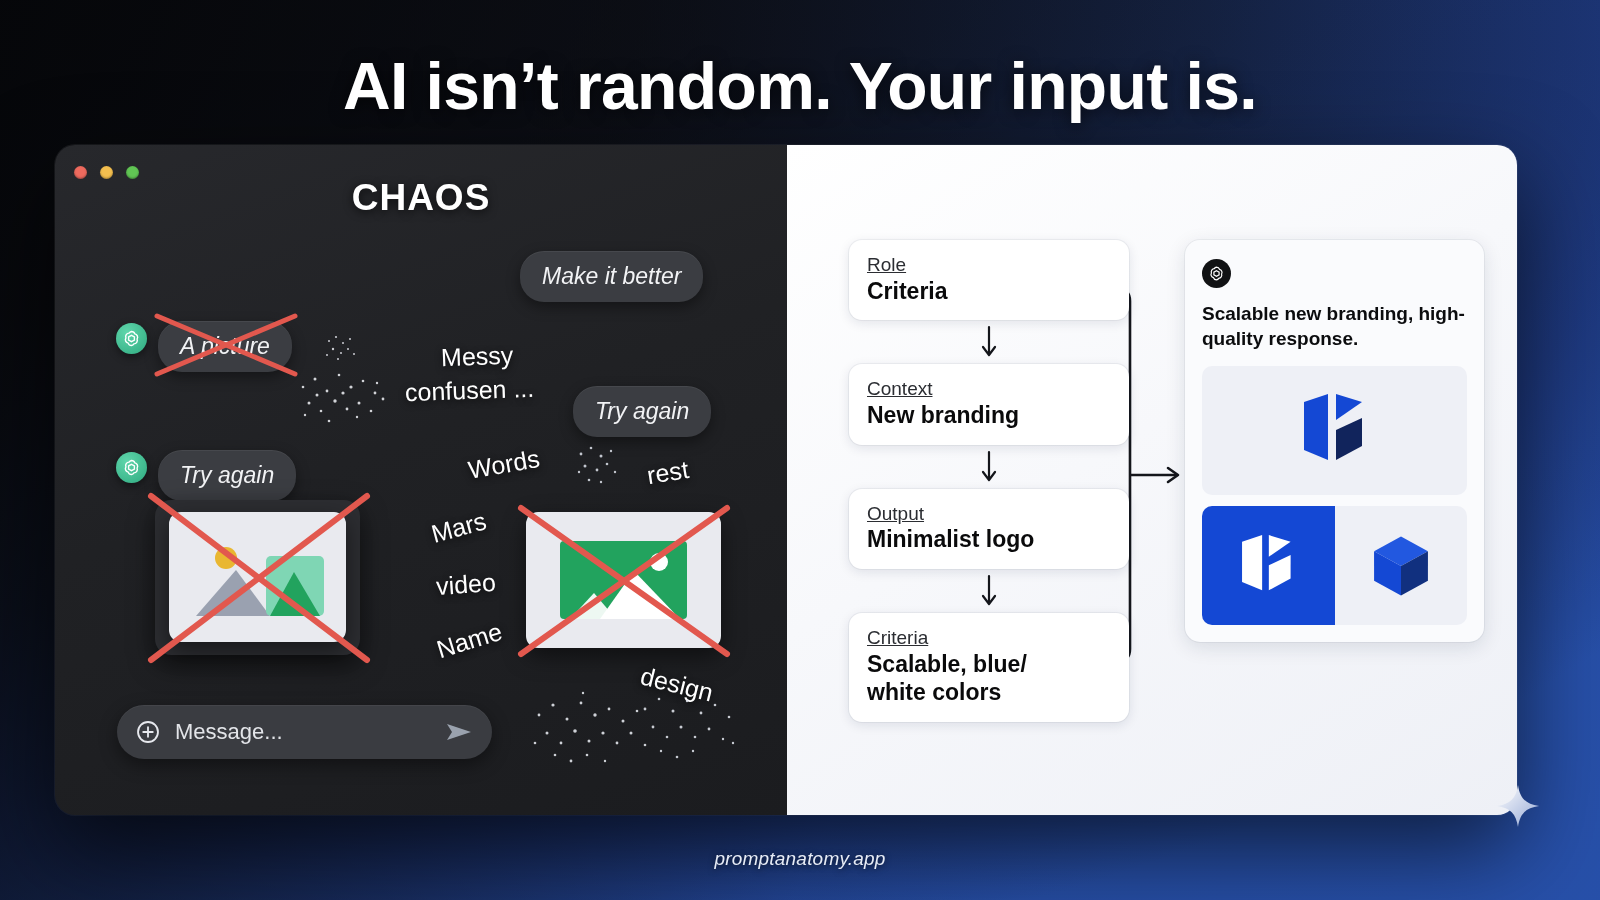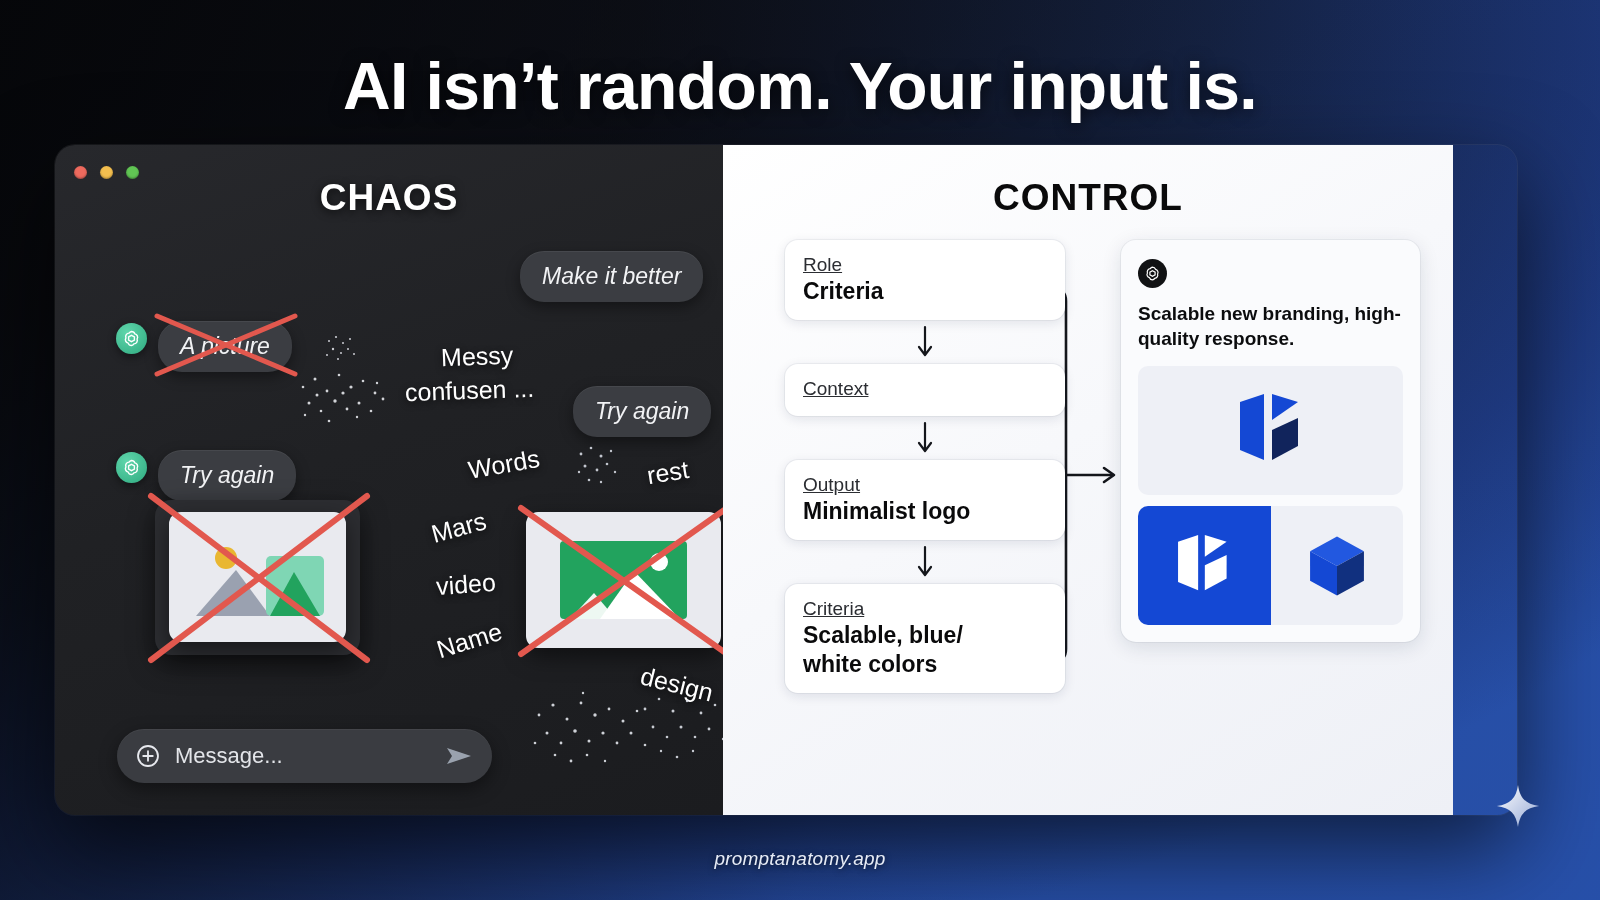--- a/index.html
+++ b/index.html
@@ -33,21 +33,21 @@
     position:absolute; left:55px; top:145px; width:1462px; height:670px;
     border-radius:20px; overflow:hidden; display:flex; z-index:4;
     box-shadow:0 34px 90px rgba(0,0,0,.62), 0 0 0 1px rgba(255,255,255,.07);
   }
   .sparkle{
     position:absolute; left:1495px; top:783px; width:46px; height:46px; z-index:6;
   }
 
   
   .chaos{
-    position:relative; width:668px; height:100%;
+    position:relative; width:732px; height:100%;
     background:linear-gradient(160deg,#27282c 0%,#202124 45%,#1b1c1f 100%);
     overflow:hidden;
   }
   .lights{ position:absolute; left:19px; top:21px; display:flex; gap:13px; }
   .dot{ width:13px;height:13px;border-radius:50%; box-shadow:inset 0 -1px 2px rgba(0,0,0,.35); }
   .d-red{background:#ed6a5e} .d-yel{background:#f4bf4f} .d-grn{background:#61c554}
 
   .pane-title{
     position:absolute; width:100%; text-align:center; top:32px;
     font-size:37px; font-weight:bold; letter-spacing:1px;
@@ -80,21 +80,21 @@
     position:absolute; background:#e9eaef; border-radius:12px;
     box-shadow:0 8px 22px rgba(0,0,0,.5);
     display:flex;align-items:center;justify-content:center;
   }
   .imgframe{
     position:absolute;background:#2c2d31;border-radius:16px;
     box-shadow:0 10px 26px rgba(0,0,0,.55);
   }
 
   .composer{
-    position:absolute; left:62px; bottom:32px; width:375px; height:54px;
+    position:absolute; left:62px; bottom:56px; width:375px; height:54px;
     background:#3a3c41; border-radius:27px; display:flex; align-items:center;
     padding:0 18px; gap:14px;
     box-shadow:0 6px 18px rgba(0,0,0,.42), inset 0 1px 0 rgba(255,255,255,.05);
   }
   .composer .ph{ color:#e3e5e9; font-size:22px; flex:1; }
 
   
   .control{
     position:relative; width:730px; height:100%;
     background:linear-gradient(150deg,#ffffff 0%,#f7f8fb 45%,#eef0f6 100%);
@@ -311,40 +311,40 @@
       </svg>
       <span class="ph">Message...</span>
       <svg width="30" height="24" viewBox="0 0 30 24">
         <path d="M3 4 L27 12 L3 20 L8 12 Z" fill="#9aa2ae"></path>
       </svg>
     </div>
   </div>
 
   <div class="control">
 
-    <div class="pane-title">CONTROL</div>
 
     <svg style="position:absolute;left:277px;top:130px;" width="124" height="548">
       <path d="M2 14 H54 Q66 14 66 26 V374 Q66 386 54 386 H2" fill="none" stroke="#14161b" stroke-width="2.6" stroke-linecap="round"></path>
       <path d="M66 200 H112" fill="none" stroke="#14161b" stroke-width="2.6"></path>
       <path d="M104 193 L114 200 L104 207" fill="none" stroke="#14161b" stroke-width="2.6" stroke-linecap="round" stroke-linejoin="round"></path>
     </svg>
 
     <div class="flow">
       <div class="fcard">
         <div class="k">Role</div>
         <div class="v">Criteria</div>
       </div>
       <div class="arrowdown">
         <svg width="16" height="34">
           <path d="M8 2 V28 M2 22 L8 30 L14 22" fill="none" stroke="#14161b" stroke-width="2.2" stroke-linecap="round" stroke-linejoin="round"></path>
         </svg>
       </div>
       <div class="fcard">
         <div class="k">Context</div>
+        <div class="v">New branding</div>
       </div>
       <div class="arrowdown">
         <svg width="16" height="34">
           <path d="M8 2 V28 M2 22 L8 30 L14 22" fill="none" stroke="#14161b" stroke-width="2.2" stroke-linecap="round" stroke-linejoin="round"></path>
         </svg>
       </div>
       <div class="fcard">
         <div class="k">Output</div>
         <div class="v">Minimalist logo</div>
       </div>

